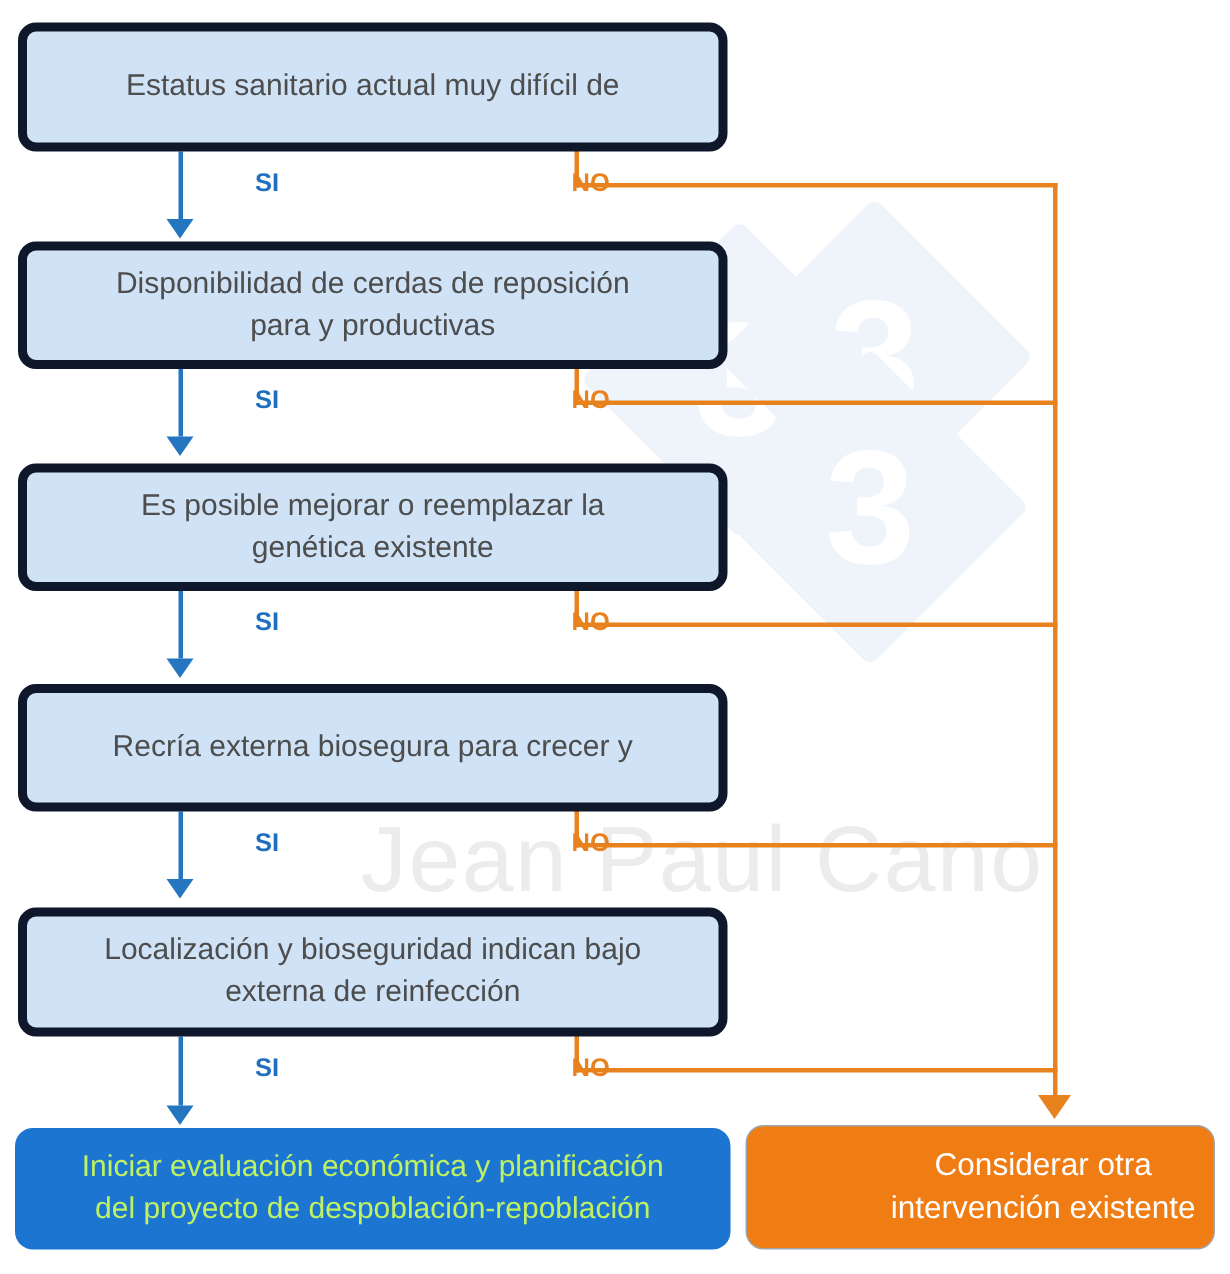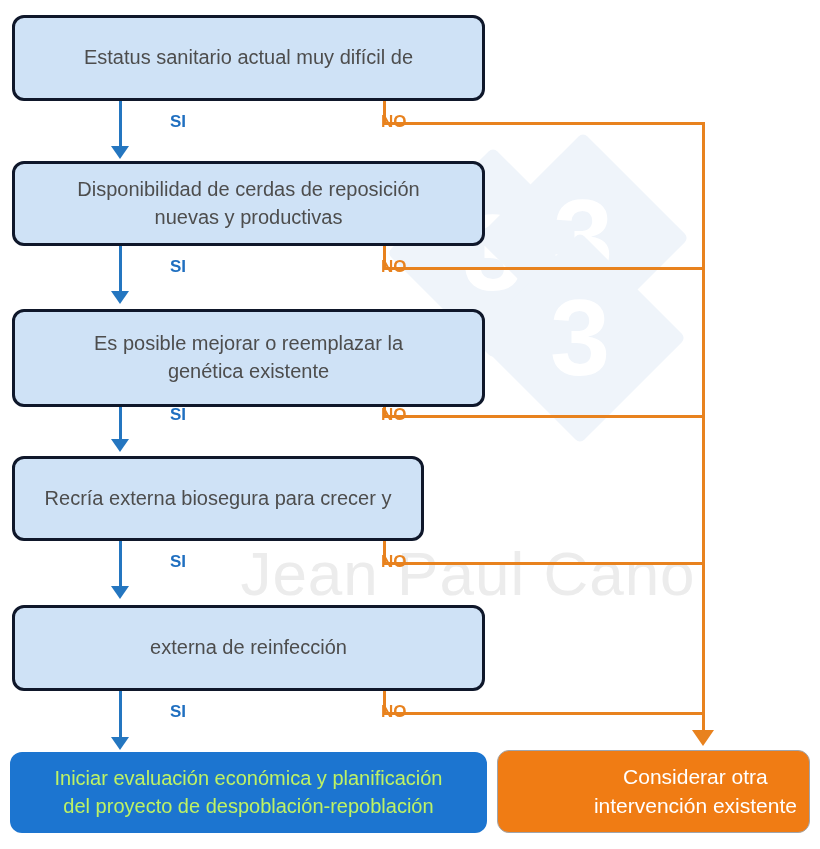--- a/index.html
+++ b/index.html
@@ -106,21 +106,21 @@
     position: absolute;
     box-sizing: border-box;
     display: flex;
     align-items: center;
     justify-content: center;
     text-align: center;
     z-index: 2;
   }
   .node-decision {
     background: #cfe2f6;
-    border: 3px solid #0f172a;
+    border: 6px solid #0f172a;
     border-radius: 12px;
     color: #4d4d4d;
     font-size: 20px;
     line-height: 1.38;
     padding: 4px 16px;
   }
   .node-term-blue {
     background: #1c75d0;
     border-radius: 12px;
     color: #bef264;
@@ -210,39 +210,40 @@
 
   <div class="node node-decision" style="left:12px; top:15px; width:473px; height:86px;">
     <div>
       <span>Estatus sanitario actual muy difícil de</span>
     </div>
   </div>
 
   <div class="node node-decision" style="left:12px; top:161px; width:473px; height:85px;">
     <div>
       <span>Disponibilidad de cerdas de reposición</span>
-      <span>nuevas y productivas</span>
-    </div>
-  </div>
-
-  <div class="node node-decision" style="left:12px; top:309px; width:473px; height:98px;">
+      <span>para y productivas</span>
+    </div>
+  </div>
+
+  <div class="node node-decision" style="left:12px; top:309px; width:473px; height:85px;">
     <div>
       <span>Es posible mejorar o reemplazar la</span>
       <span>genética existente</span>
     </div>
   </div>
 
-  <div class="node node-decision" style="left:12px; top:456px; width:412px; height:85px;">
+  <div class="node node-decision" style="left:12px; top:456px; width:473px; height:85px;">
     <div>
       <span>Recría externa biosegura para crecer y</span>
     </div>
   </div>
 
   <div class="node node-decision" style="left:12px; top:605px; width:473px; height:86px;">
     <div>
+      <span>Localización y bioseguridad indican bajo</span>
       <span>externa de reinfección</span>
     </div>
   </div>
 
   <div class="node node-term-blue" style="left:10px; top:752px; width:477px; height:81px;">
     <div>
       <span>Iniciar evaluación económica y planificación</span>
       <span>del proyecto de despoblación-repoblación</span>
     </div>
   </div>

